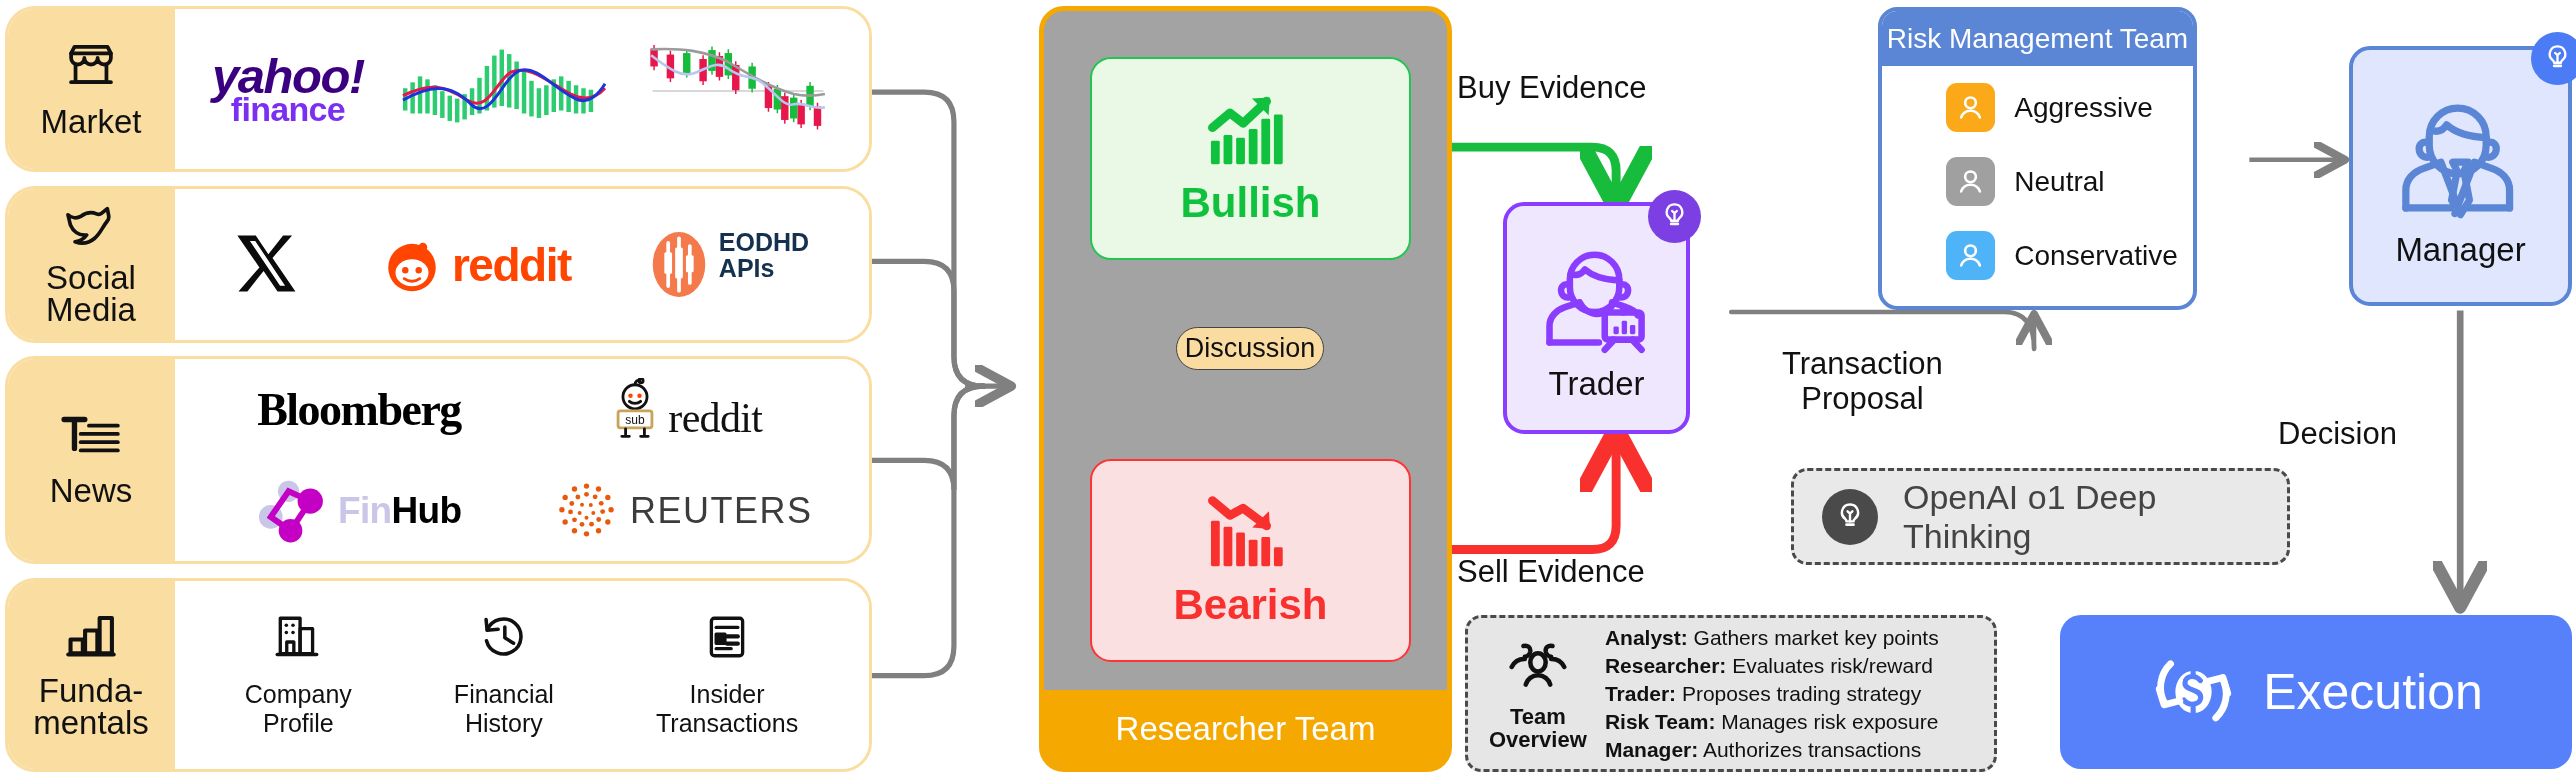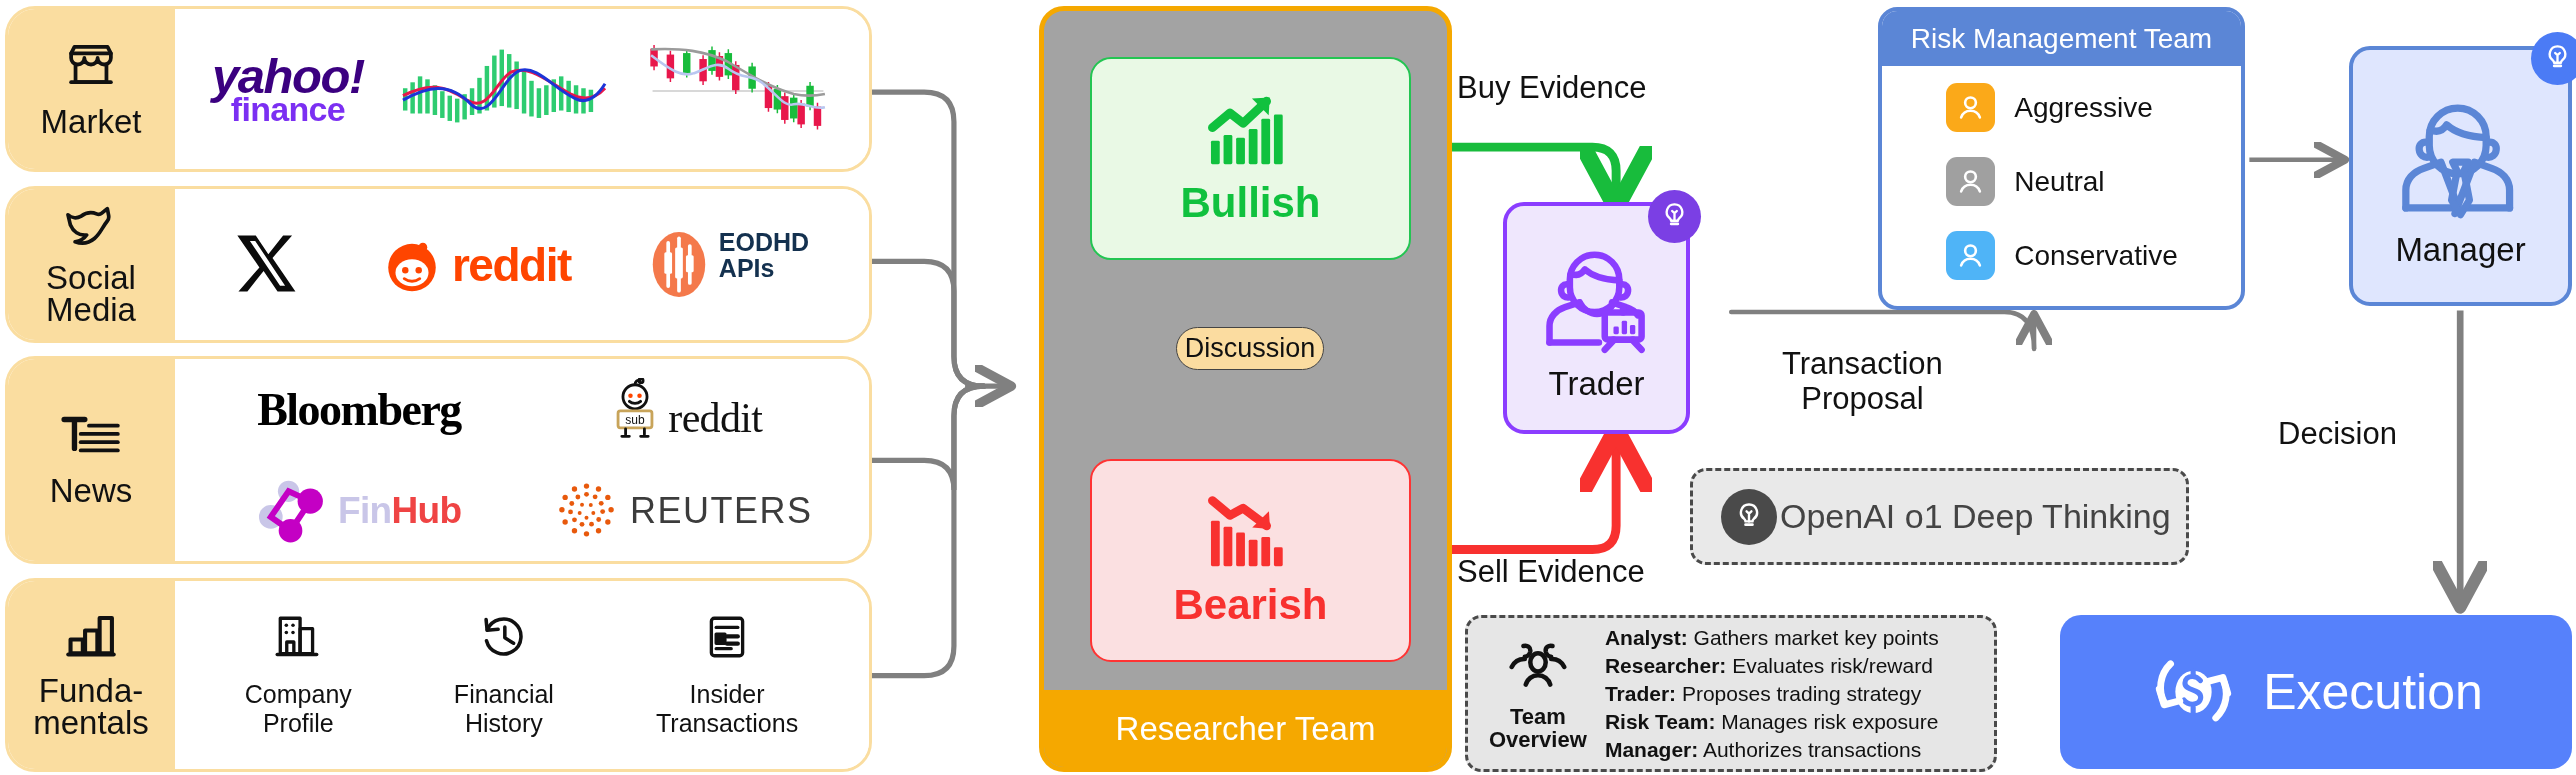--- a/index.html
+++ b/index.html
@@ -31,21 +31,21 @@
   .reddit-wrap { display:flex; align-items:center; gap:9px; }
   .reddit-txt { font-size:46px; font-weight:bold; color:#FF4500; letter-spacing:-1.5px; }
   .eodhd-wrap { display:flex; gap:12px; }
   .eodhd-txt { font-size:25px; font-weight:bold; color:#14314f; line-height:1.05; }
   .bloomberg { font-size:46px; font-weight:bold; color:#000; letter-spacing:-1.5px;
      font-family:"Liberation Serif", serif; }
   .subreddit-wrap { display:flex; align-items:flex-end; gap:4.5px; }
   .subreddit-txt { font-size:42px; color:#111; letter-spacing:-0.7px; font-family:"Liberation Serif", serif; }
   .finhub-wrap { display:flex; align-items:center; gap:10.4px; }
   .finhub-txt { font-size:37px; font-weight:bold; letter-spacing:-0.7px; }
-  .finhub-txt .a { color:#C9C6E8; } .finhub-txt .b { color:#ef4444;margin-top:21px; }
+  .finhub-txt .a { color:#C9C6E8; } .finhub-txt .b { color:#000000;margin-top:21px; }
   .reuters-wrap { display:flex; align-items:center; gap:13.4px; }
   .reuters-txt { font-size:36px; color:#3c3c3c; letter-spacing:1.5px; }
   .fund-item { display:flex; flex-direction:column; align-items:center; gap:12px;
      font-size:25px; color:#111; text-align:center; line-height:1.15; }
 
   
   #researcher-team {
     position:absolute; left:1006px; top:6px; width:413px; height:766px;
     background:#a3a3a3; border:5.2px solid #F5A800; border-radius:25px; overflow:hidden;margin-left:33px;
   }
@@ -73,21 +73,21 @@
     position:absolute; left:1503px; top:202px; width:187px; height:232px;
     background:#EFE7FD; border:4.5px solid #8B3DFF; border-radius:21px;
     display:flex; flex-direction:column; align-items:center; justify-content:center; gap:1.5px;
   }
   #trader-card .node-label { font-size:33px; color:#111; margin-top:1.5px; }
   .bulb-badge { position:absolute; width:53px; height:53px; border-radius:50%;
     display:flex; align-items:center; justify-content:center; }
 
   
   #risk-team {
-    position:absolute; left:1878px; top:7.4px; width:367px; height:303px;
+    position:absolute; left:1878px; top:7.4px; width:319px; height:303px;
     background:#fff; border:4.5px solid #5B86D6; border-radius:19.3px; overflow:hidden;
   }
   #risk-header { height:55px; background:#5B86D6; color:#fff; font-size:28px;
     display:flex; align-items:center; justify-content:center; }
   .risk-item { display:flex; align-items:center; gap:19.3px; padding:0 16px 0 64px; height:74px; }
   .risk-chip { width:49px; height:49px; border-radius:11px; display:flex;
     align-items:center; justify-content:center; flex:0 0 auto; }
   .risk-name { font-size:28px; color:#111; }
 
   
@@ -101,23 +101,23 @@
   
   #execution-card {
     position:absolute; left:2060px; top:615px; width:512px; height:154px;
     background:#5681FB; border-radius:21px; display:flex; align-items:center;
     justify-content:center; gap:25px; color:#fff;
   }
   #execution-card .node-label { font-size:50px; font-weight:normal; }
 
   
   #openai-badge {
-    position:absolute; left:1690px; top:468px; width:499px; height:97px;
+    position:absolute; left:1791px; top:468px; width:499px; height:97px;
     background:#E9E9E9; border:3px dashed #4a4a4a; border-radius:16.3px;
-    display:flex; align-items:center; gap:3px; padding-left:28px;
+    display:flex; align-items:center; gap:25px; padding-left:28px;
   }
   #openai-badge .badge-text { font-size:34px; color:#444; }
 
   #team-overview {
     position:absolute; left:1465px; top:615px; width:532px; height:157px;
     background:#E6E6E6; border:3px dashed #4a4a4a; border-radius:16.3px;
     display:flex; align-items:center; padding:6px 10.4px 6px 7.4px; gap:4.5px;
   }
   #overview-left { width:125px; display:flex; flex-direction:column; align-items:center;
      justify-content:center; gap:4.5px; }

